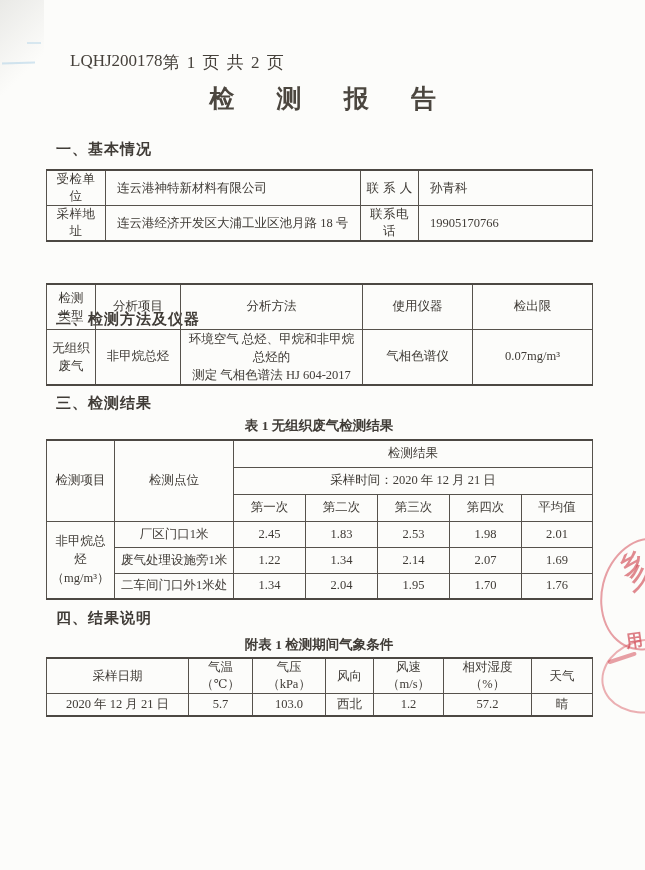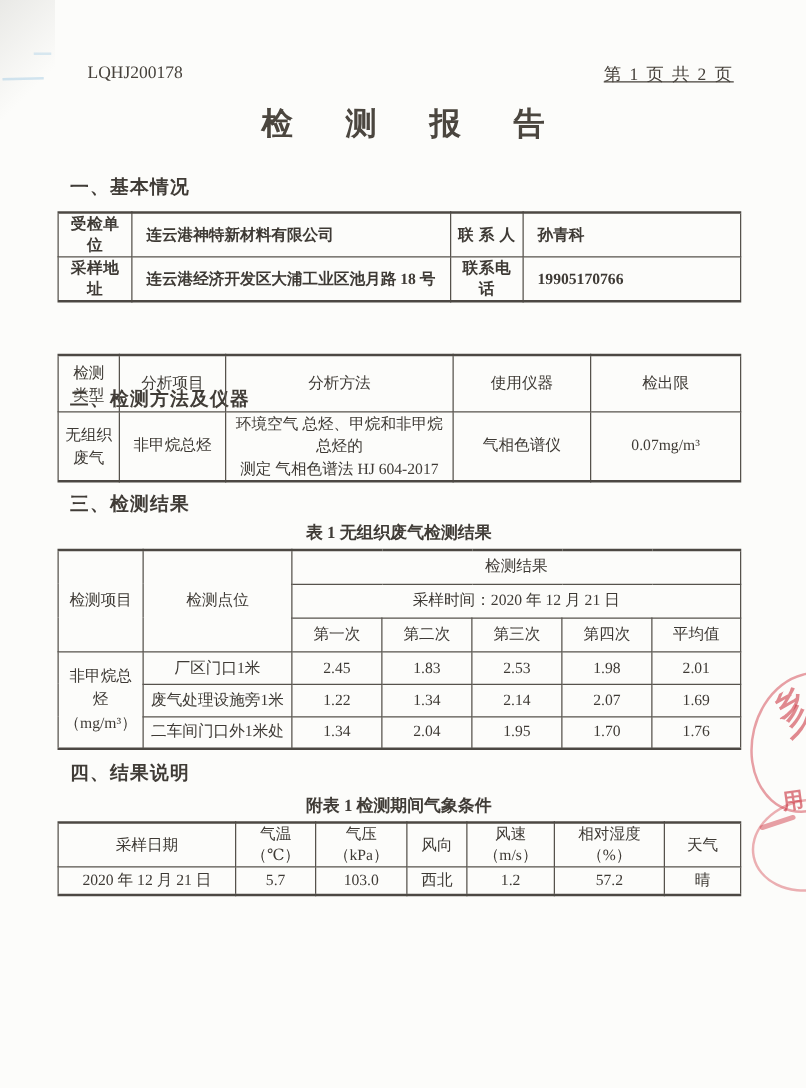--- a/index.html
+++ b/index.html
@@ -10,22 +10,22 @@
     color:#3e3a35;
     overflow:hidden;
   }
   .corner-shade{ position:absolute; left:0; top:0; width:44px; height:96px;
     background:linear-gradient(135deg, rgba(210,210,206,.45), rgba(255,255,255,0) 70%);
     pointer-events:none; }
   .scan-blue1{ position:absolute; left:27px; top:42px; width:14px; height:2px; background:#bcd8ea; opacity:.55; }
   .scan-blue2{ position:absolute; left:2px; top:62px; width:33px; height:2px; background:#a8cde6; opacity:.5; transform:rotate(-1.5deg); }
 
   .doc-header{ position:absolute; top:51px; left:70px; right:58px;
-    display:flex; justify-content:space-between; font-size:14px; color:#46413b; }
-  .doc-header .pageinfo{ letter-spacing:1.5px;text-decoration:underline; }
+    display:flex; font-size:17px; color:#46413b; }
+  .doc-header .pageinfo{ letter-spacing:1.5px; }
 
   .title{ position:absolute; top:82px; left:0; width:100%; text-align:center;
     font-size:25px; font-weight:bold; letter-spacing:18px; padding-left:18px;
     box-sizing:border-box; color:#4b463f; }
 
   .sec{ position:absolute; left:56px; font-size:15px; font-weight:bold;
     letter-spacing:1px; color:#403c37; }
   .sec1{ top:140px; } .sec2{ top:271px;margin-top:39px; } .sec3{ top:394px; } .sec4{ top:609px; }
 
   .caption{ position:absolute; left:46px; width:546px; text-align:center;
@@ -33,21 +33,21 @@
   .cap1{ top:417px; } .cap2{ top:636px; }
 
   table.t{ position:absolute; left:46px; width:546px;
     border-collapse:collapse; table-layout:fixed;
     font-size:12.5px; color:#3e3a35; }
   table.t td{ border:1px solid #56524c; text-align:center; vertical-align:middle;
     padding:0 4px; overflow:hidden; }
   table.t{ border:1px solid #56524c; }
   table.t1, table.t2, table.t3, table.t4 { border-top:2px solid #4c4843; border-bottom:2px solid #4c4843; }
 
-  .t1{ top:169px;font-weight:bold; } .t1 tr{ height:29px; }
+  .t1{ top:169px; } .t1 tr{ height:29px; }
   .t1 td.val{ text-align:left; padding-left:11px; }
   .t1 td.lbl{ letter-spacing:0.5px; }
 
   .t2{ top:283px; }
   .t2 tr.hr{ height:45px; } .t2 tr.dr{ height:43px; }
   .t2 .two-line div{ line-height:1.45; }
 
   .t3{ top:439px; }
   .t3 tr.h1{ height:27px; } .t3 tr.h2{ height:27px; } .t3 tr.h3{ height:27px; }
   .t3 tr.d{ height:26px; }

